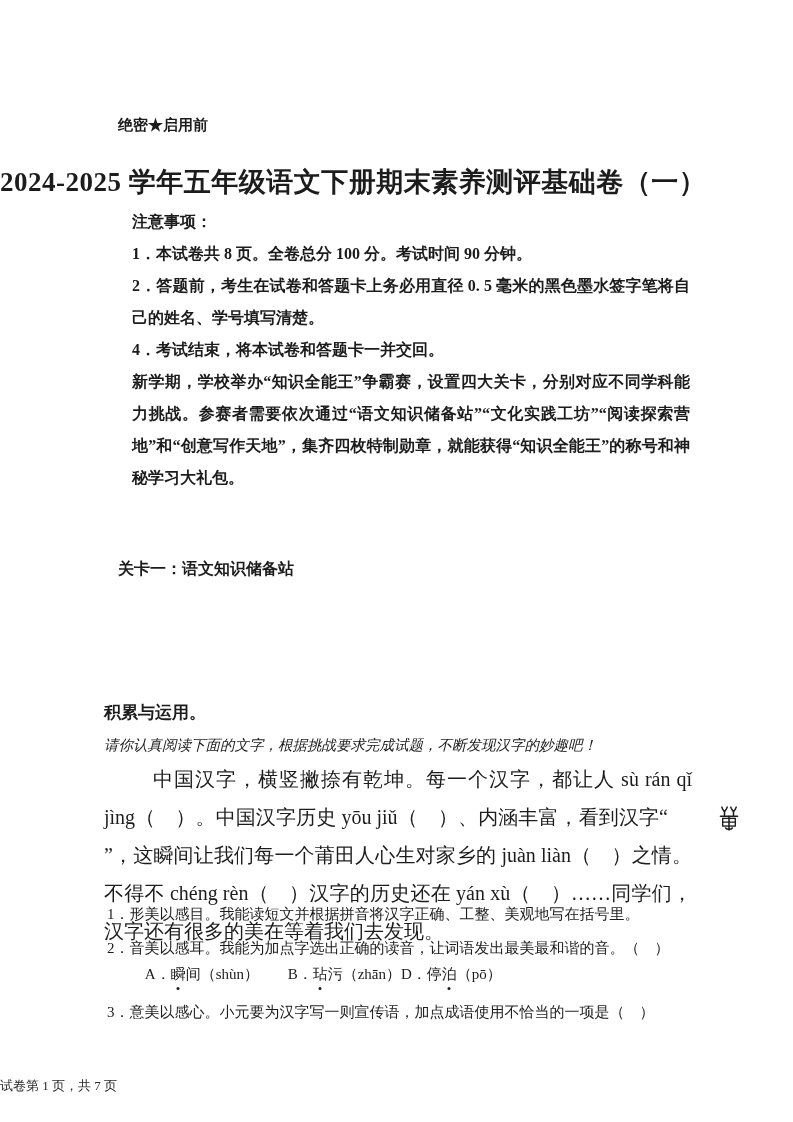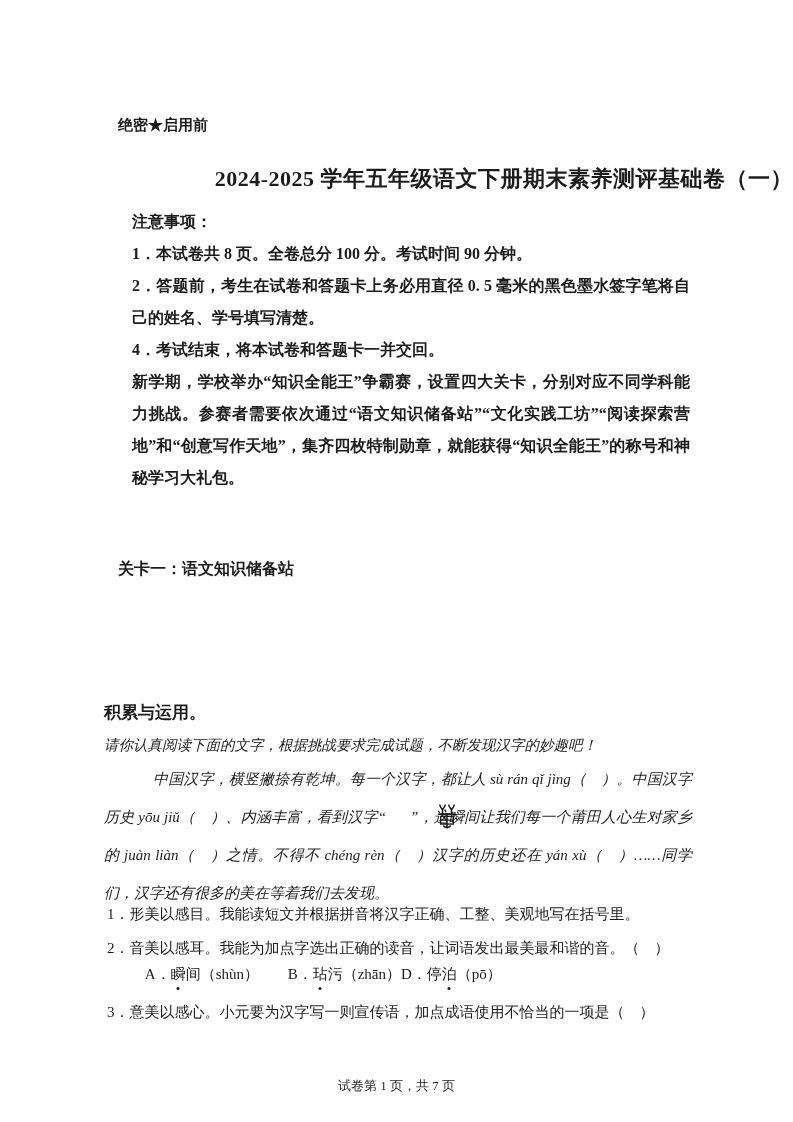--- a/index.html
+++ b/index.html
@@ -11,22 +11,22 @@
     color:#1c1c1c;
     font-family:"Liberation Serif", serif;
     overflow:hidden;
   }
   .classified {
     position:absolute; left:118px; top:116px;
     font-size:15px; font-weight:bold;
   }
   .title {
     position:absolute; left:0; right:0; top:164px;
-    text-align:right;
-    font-size:22px; font-weight:bold;
+    text-align:left;
+    font-size:27px; font-weight:bold;
     letter-spacing:0.5px;
   }
   .notice-block {
     position:absolute; left:132px; top:206px; width:558px;
     font-size:16px; font-weight:bold;
     line-height:32px;
     text-align:justify;
   }
   .notice-block p { margin:0; }
   .stage-heading {
@@ -42,22 +42,21 @@
     position:absolute; left:104px; top:701px;
     font-size:17px; font-weight:bold; line-height:24px;
   }
   .instruction {
     position:absolute; left:104px; top:733px; width:588px;
     font-size:14.5px; line-height:24px;
     font-style:italic;
   }
   .passage {
     position:absolute; left:104px; top:760px; width:588px;
-    font-size:15px; line-height:38px;
-    font-style:italic;
+    font-size:20px; line-height:38px;
     text-align:justify;
     text-indent:49px;
   }
   .seal-glyph {
     display:inline-block;
     width:22px; height:27px;
     vertical-align:-7px;
     margin:0 1px;
   }
   .question {
@@ -81,21 +80,21 @@
     content:"";
     position:absolute;
     width:3px; height:3px;
     background:#1c1c1c;
     border-radius:50%;
     left:50%; bottom:-3px;
     transform:translateX(-50%);
   }
   .footer {
     position:absolute; left:0; right:0; top:1077px;
-    text-align:center;
+    text-align:left;
     font-size:13px;
     color:#2a2a2a;
   }
 </style>
 </head>
 <body>
 
 <div class="page">
 
   <div class="classified">绝密★启用前</div>

